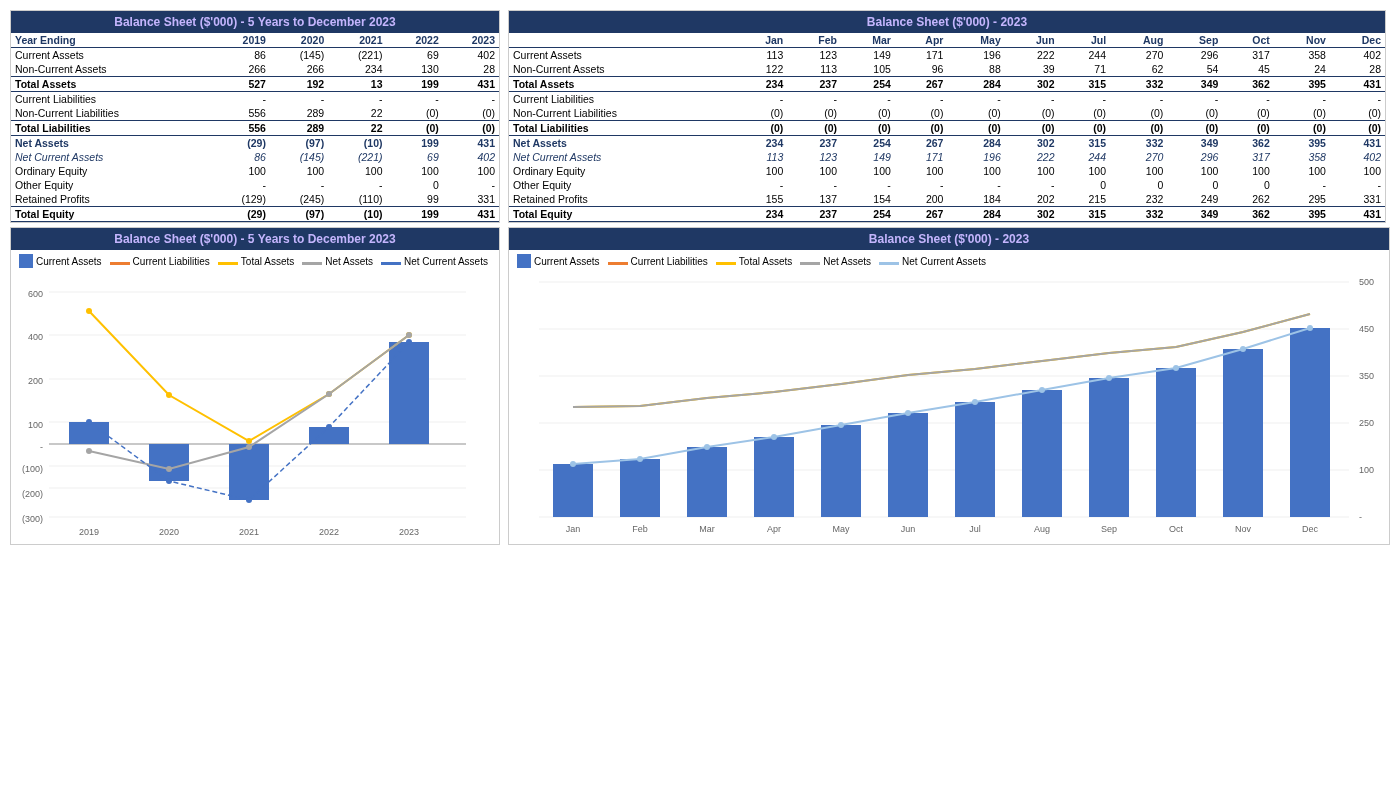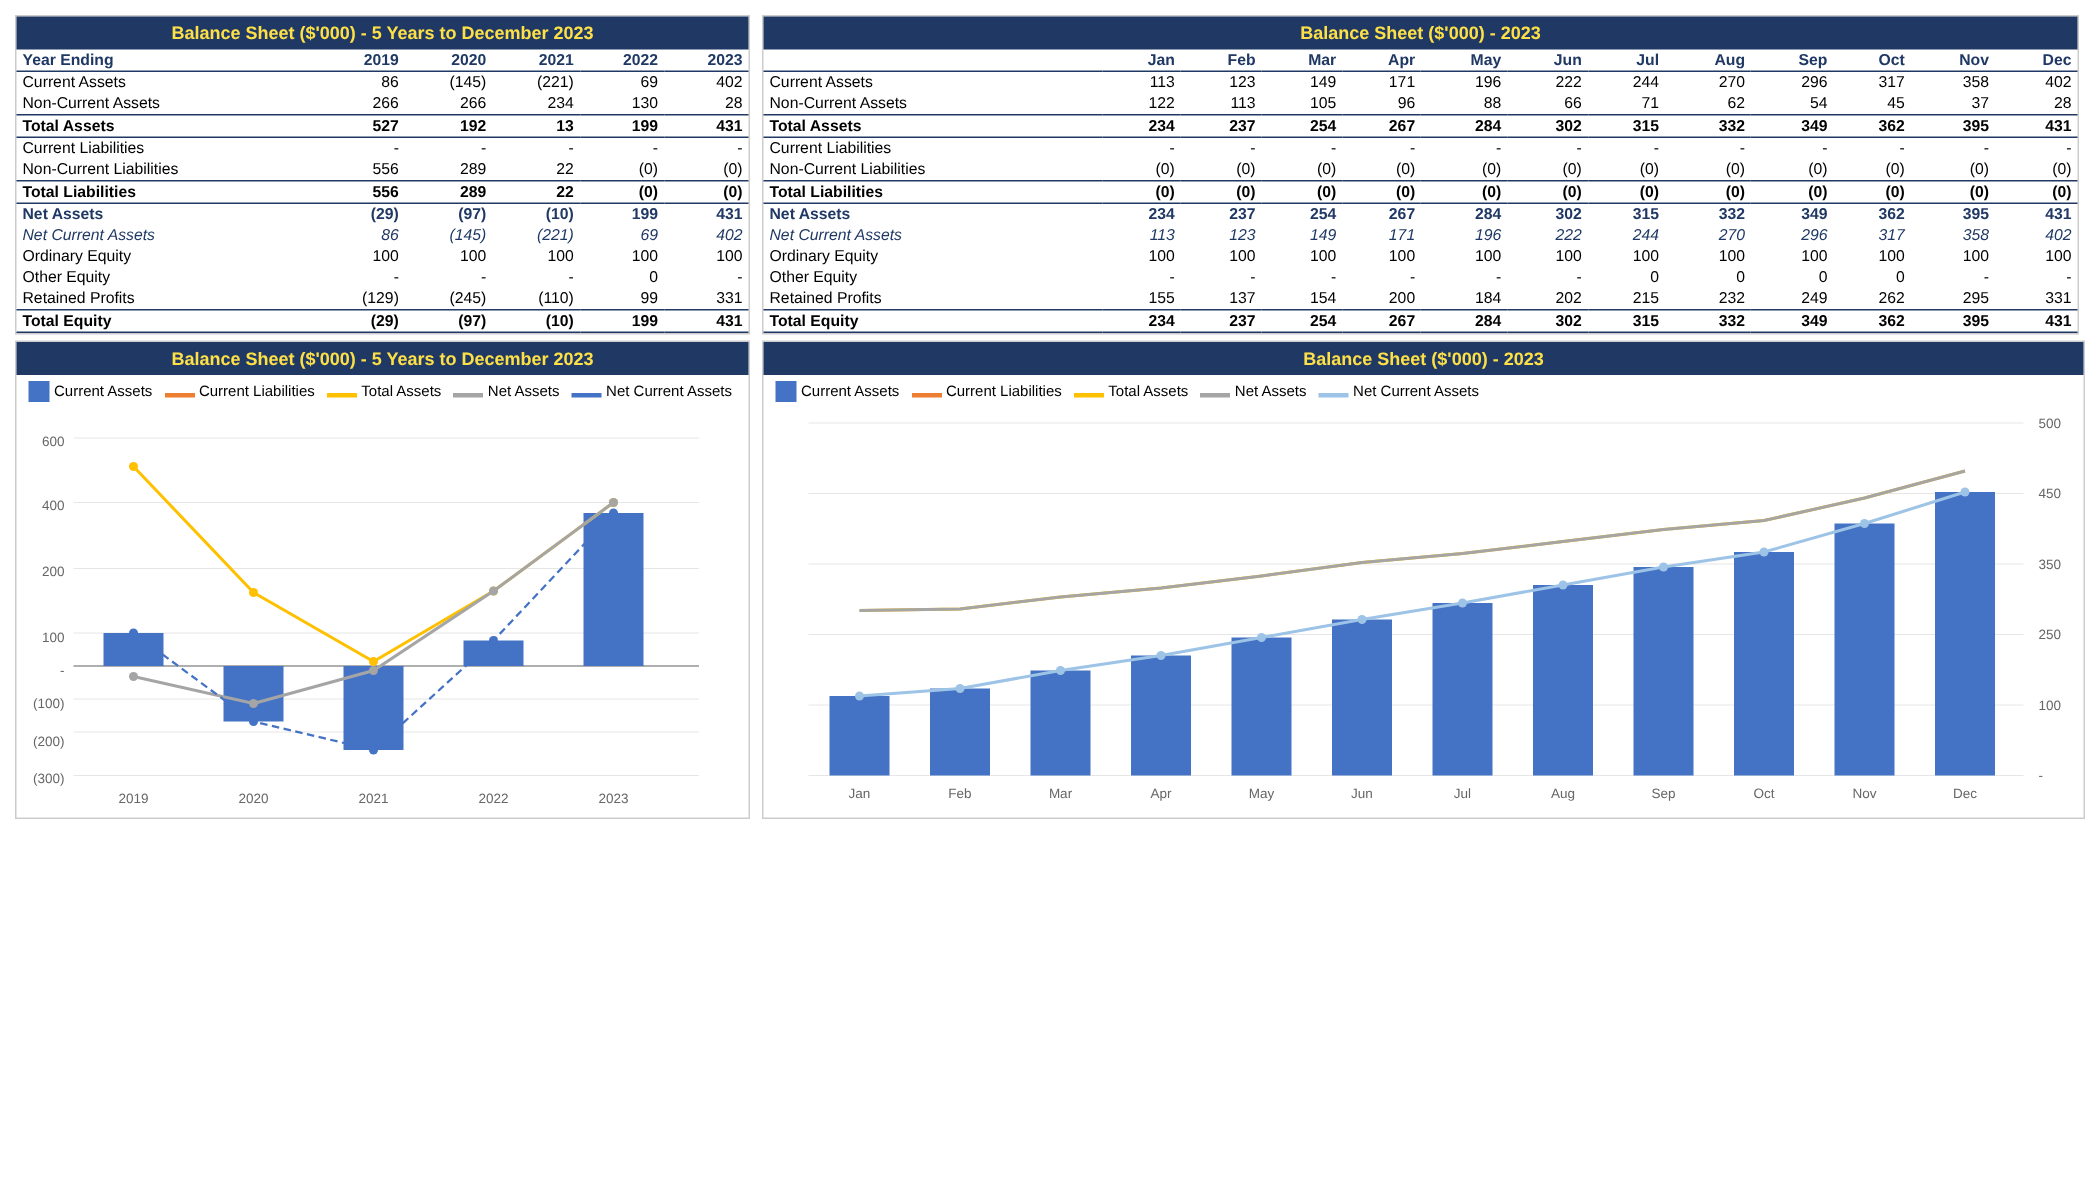--- a/index.html
+++ b/index.html
@@ -29,21 +29,21 @@
     .panel-left {
       width: 490px;
     }
     
     .panel-right {
       flex: 1;
     }
     
     .panel-header {
       background: #1f3864;
-      color: #fde047;
+      color: #c4b5fd;
       text-align: center;
       font-weight: bold;
       font-size: 12px;
       padding: 4px 2px;
     }
     
     table.data-table {
       width: 100%;
       border-collapse: collapse;
       font-size: 10.5px;
@@ -262,26 +262,26 @@
               <td>358</td>
               <td>402</td>
             </tr>
             <tr>
               <td>Non-Current Assets</td>
               <td>122</td>
               <td>113</td>
               <td>105</td>
               <td>96</td>
               <td>88</td>
-              <td>66</td>
+              <td>39</td>
               <td>71</td>
               <td>62</td>
               <td>54</td>
               <td>45</td>
-              <td>37</td>
+              <td>24</td>
               <td>28</td>
             </tr>
             <tr class="bold-row">
               <td>Total Assets</td>
               <td>234</td>
               <td>237</td>
               <td>254</td>
               <td>267</td>
               <td>284</td>
               <td>302</td>

